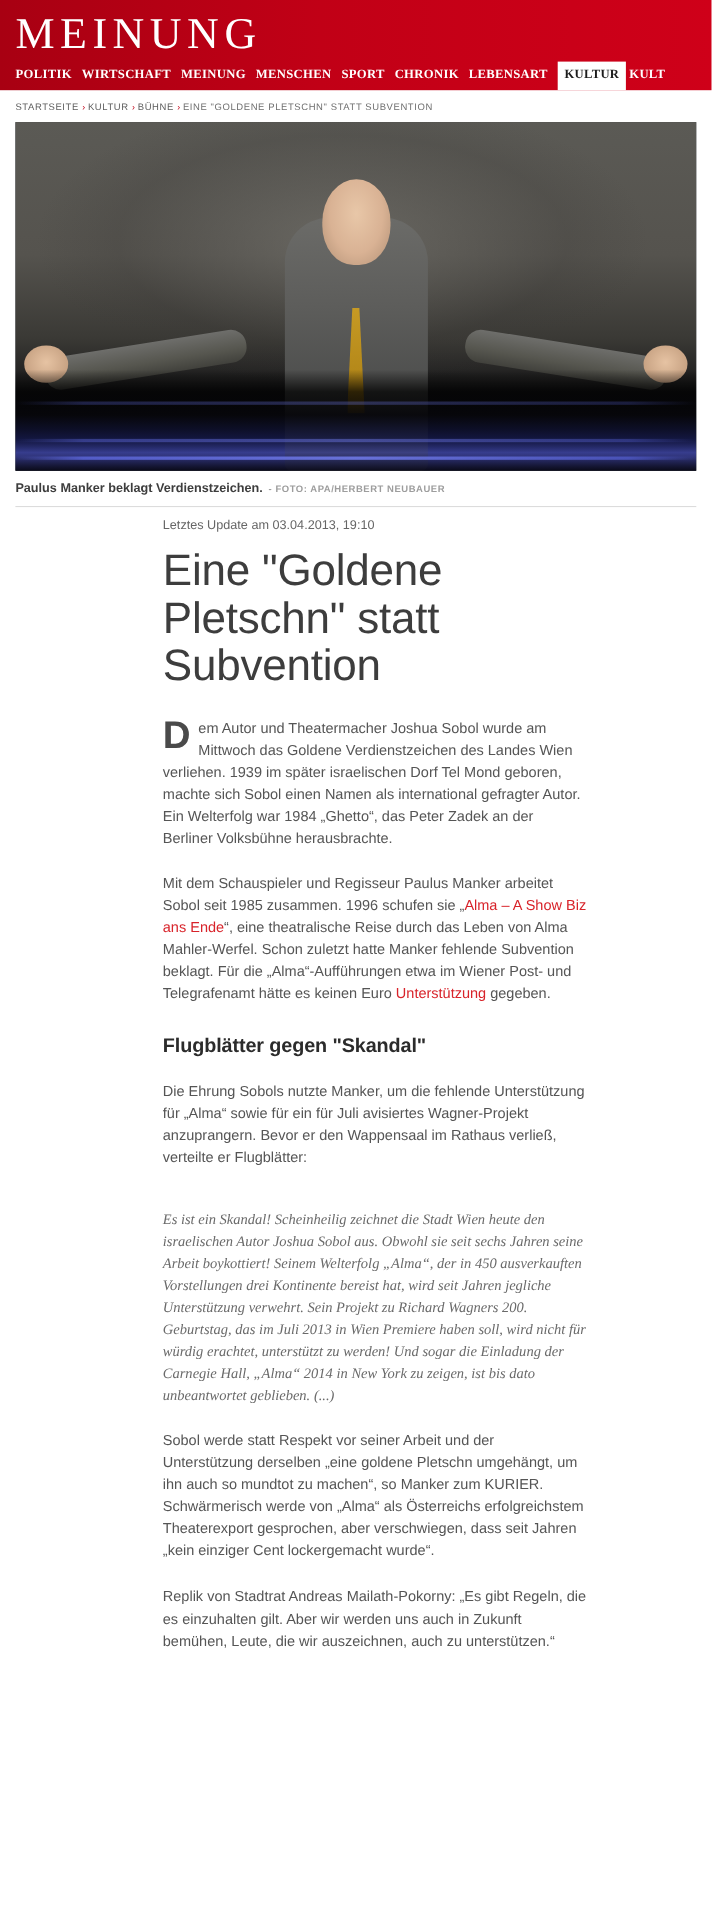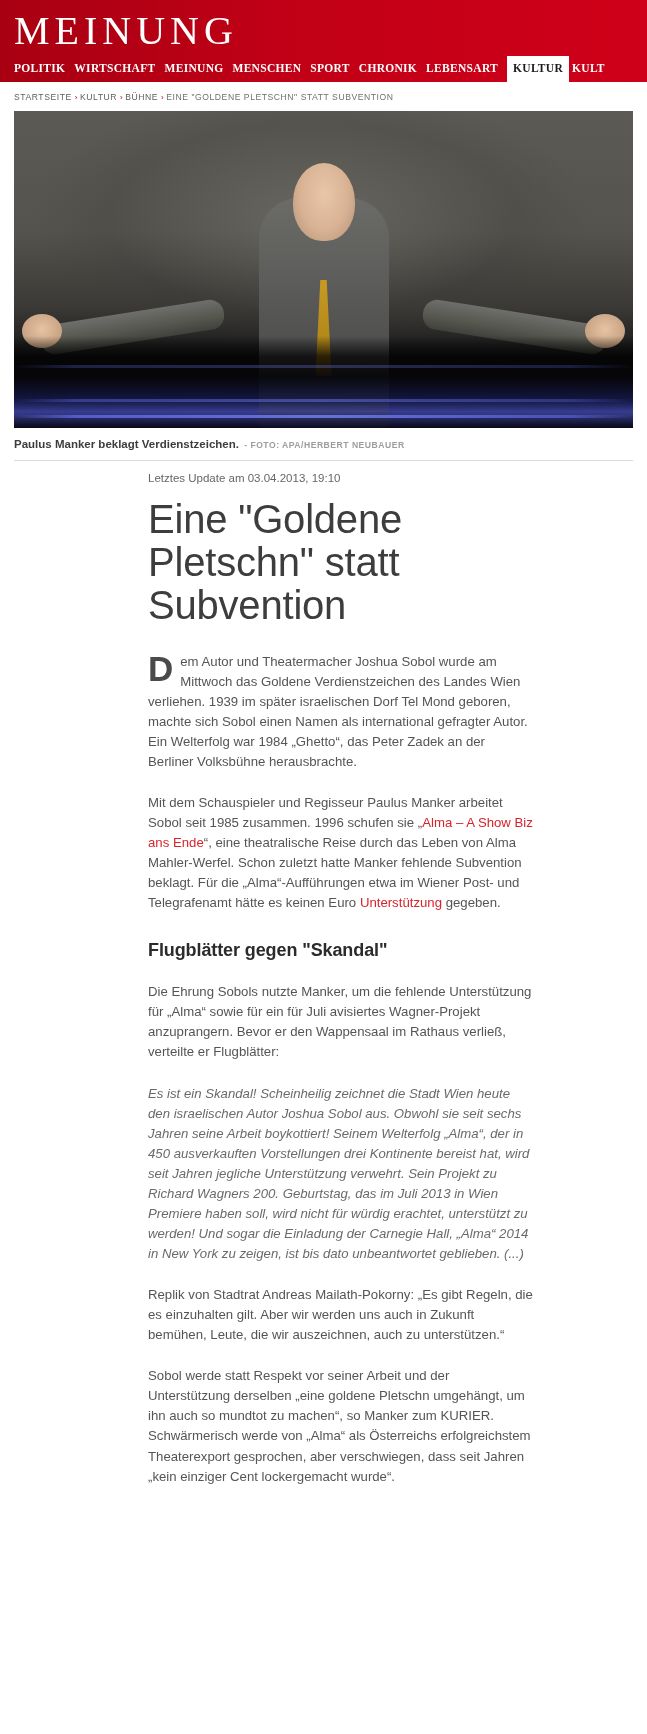--- a/index.html
+++ b/index.html
@@ -195,21 +195,22 @@
     font-weight: bold;
     color: #2b2b2b;
     margin: 27px 0 0 0;
     letter-spacing: -0.1px;
   }
   .quote-p {
     font-size: 13.2px;
     line-height: 1.52;
     color: #6a6a6a;
     font-style: italic;
-    margin: 21px 0 0 0;
+    margin: 36px 0 0 0;
+    font-family: Liberation Serif, serif;
   }
   a.link, .link {
     color: #d8232a;
     text-decoration: none;
     cursor: pointer;
   }
   .tail-space { height: 48px; }
 </style>
 </head>
 <body>
@@ -266,18 +267,18 @@
   <p class="body-p first">Dem Autor und Theatermacher Joshua Sobol wurde am Mittwoch das Goldene Verdienstzeichen des Landes Wien verliehen. 1939 im später israelischen Dorf Tel Mond geboren, machte sich Sobol einen Namen als international gefragter Autor. Ein Welterfolg war 1984 „Ghetto“, das Peter Zadek an der Berliner Volksbühne herausbrachte.</p>
 
   <p class="body-p"><span>Mit dem Schauspieler und Regisseur Paulus Manker arbeitet Sobol seit 1985 zusammen. 1996 schufen sie „</span><a class="link">Alma – A Show Biz ans Ende</a><span>“, eine theatralische Reise durch das Leben von Alma Mahler-Werfel. Schon zuletzt hatte Manker fehlende Subvention beklagt. Für die „Alma“-Aufführungen etwa im Wiener Post- und Telegrafenamt hätte es keinen Euro </span><a class="link">Unterstützung</a><span> gegeben.</span></p>
 
   <h2 class="subhead">Flugblätter gegen "Skandal"</h2>
 
   <p class="body-p">Die Ehrung Sobols nutzte Manker, um die fehlende Unterstützung für „Alma“ sowie für ein für Juli avisiertes Wagner-Projekt anzuprangern. Bevor er den Wappensaal im Rathaus verließ, verteilte er Flugblätter:</p>
 
   <p class="quote-p">Es ist ein Skandal! Scheinheilig zeichnet die Stadt Wien heute den israelischen Autor Joshua Sobol aus. Obwohl sie seit sechs Jahren seine Arbeit boykottiert! Seinem Welterfolg „Alma“, der in 450 ausverkauften Vorstellungen drei Kontinente bereist hat, wird seit Jahren jegliche Unterstützung verwehrt. Sein Projekt zu Richard Wagners 200. Geburtstag, das im Juli 2013 in Wien Premiere haben soll, wird nicht für würdig erachtet, unterstützt zu werden! Und sogar die Einladung der Carnegie Hall, „Alma“ 2014 in New York zu zeigen, ist bis dato unbeantwortet geblieben. (...)</p>
 
+  <p class="body-p">Sobol werde statt Respekt vor seiner Arbeit und der Unterstützung derselben „eine goldene Pletschn umgehängt, um ihn auch so mundtot zu machen“, so Manker zum KURIER. Schwärmerisch werde von „Alma“ als Österreichs erfolgreichstem Theaterexport gesprochen, aber verschwiegen, dass seit Jahren „kein einziger Cent lockergemacht wurde“.</p>
+
   <p class="body-p">Replik von Stadtrat Andreas Mailath-Pokorny: „Es gibt Regeln, die es einzuhalten gilt. Aber wir werden uns auch in Zukunft bemühen, Leute, die wir auszeichnen, auch zu unterstützen.“</p>
-
-  <p class="body-p">Sobol werde statt Respekt vor seiner Arbeit und der Unterstützung derselben „eine goldene Pletschn umgehängt, um ihn auch so mundtot zu machen“, so Manker zum KURIER. Schwärmerisch werde von „Alma“ als Österreichs erfolgreichstem Theaterexport gesprochen, aber verschwiegen, dass seit Jahren „kein einziger Cent lockergemacht wurde“.</p>
 
   <div class="tail-space"></div>
 </article>
 
 </body></html>

